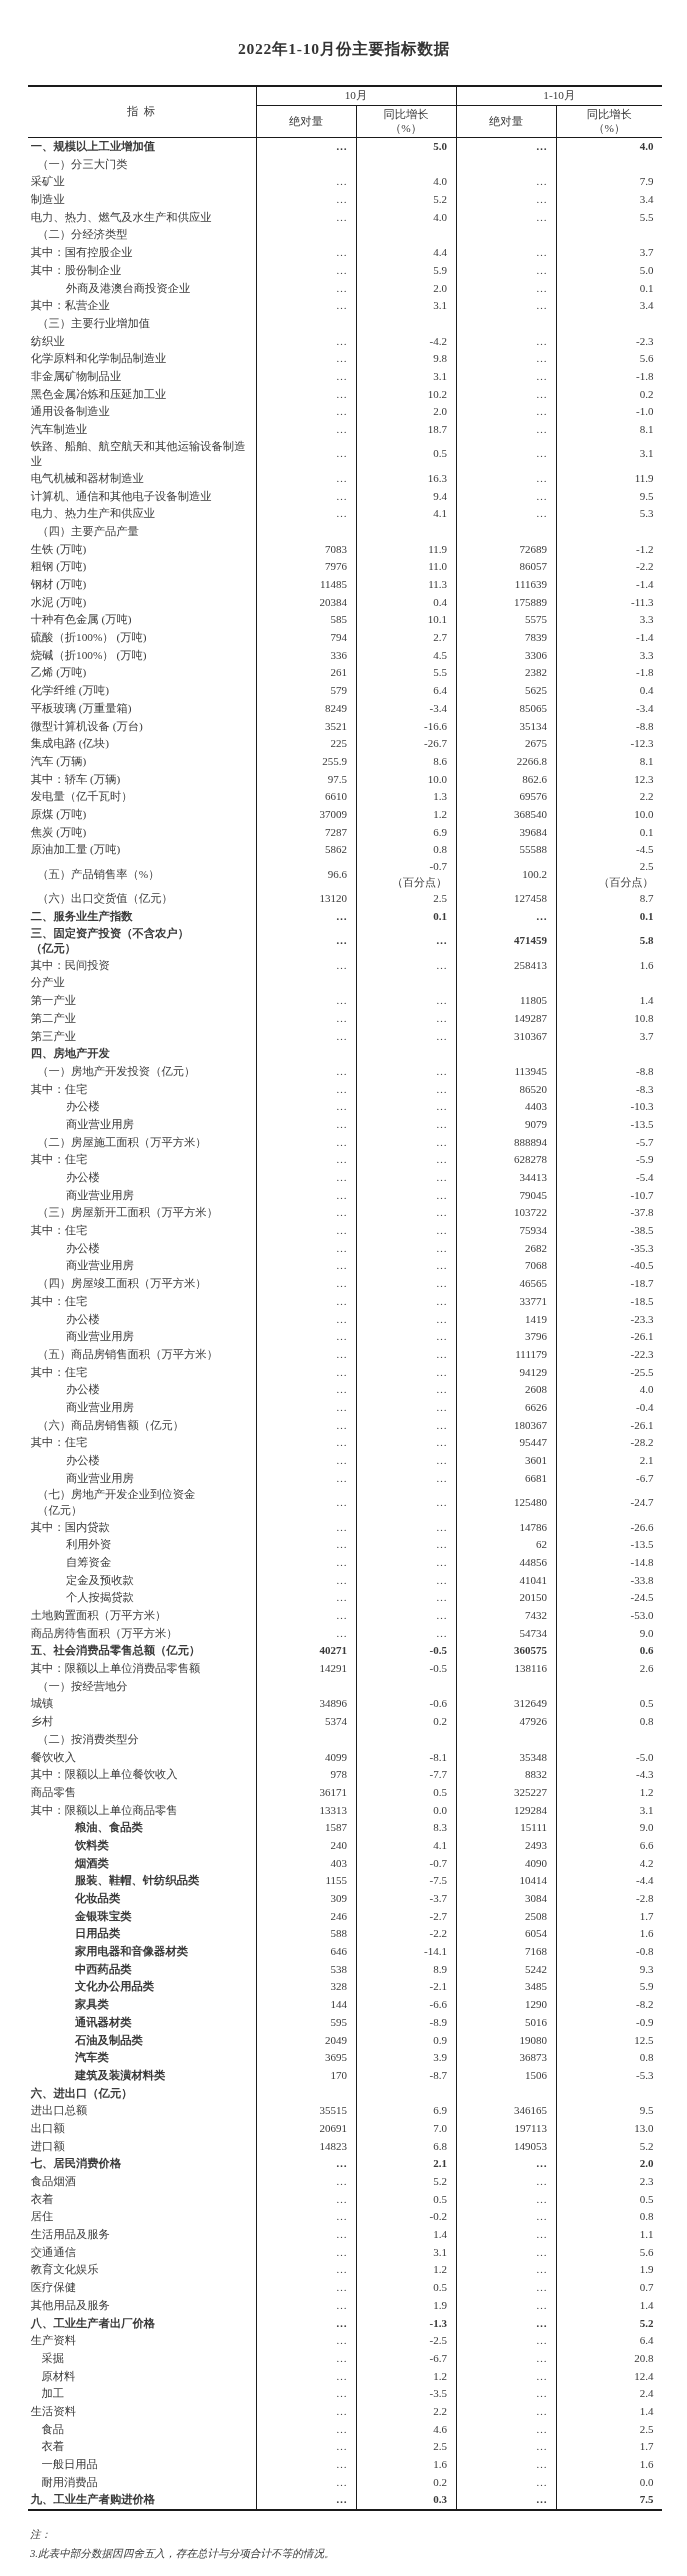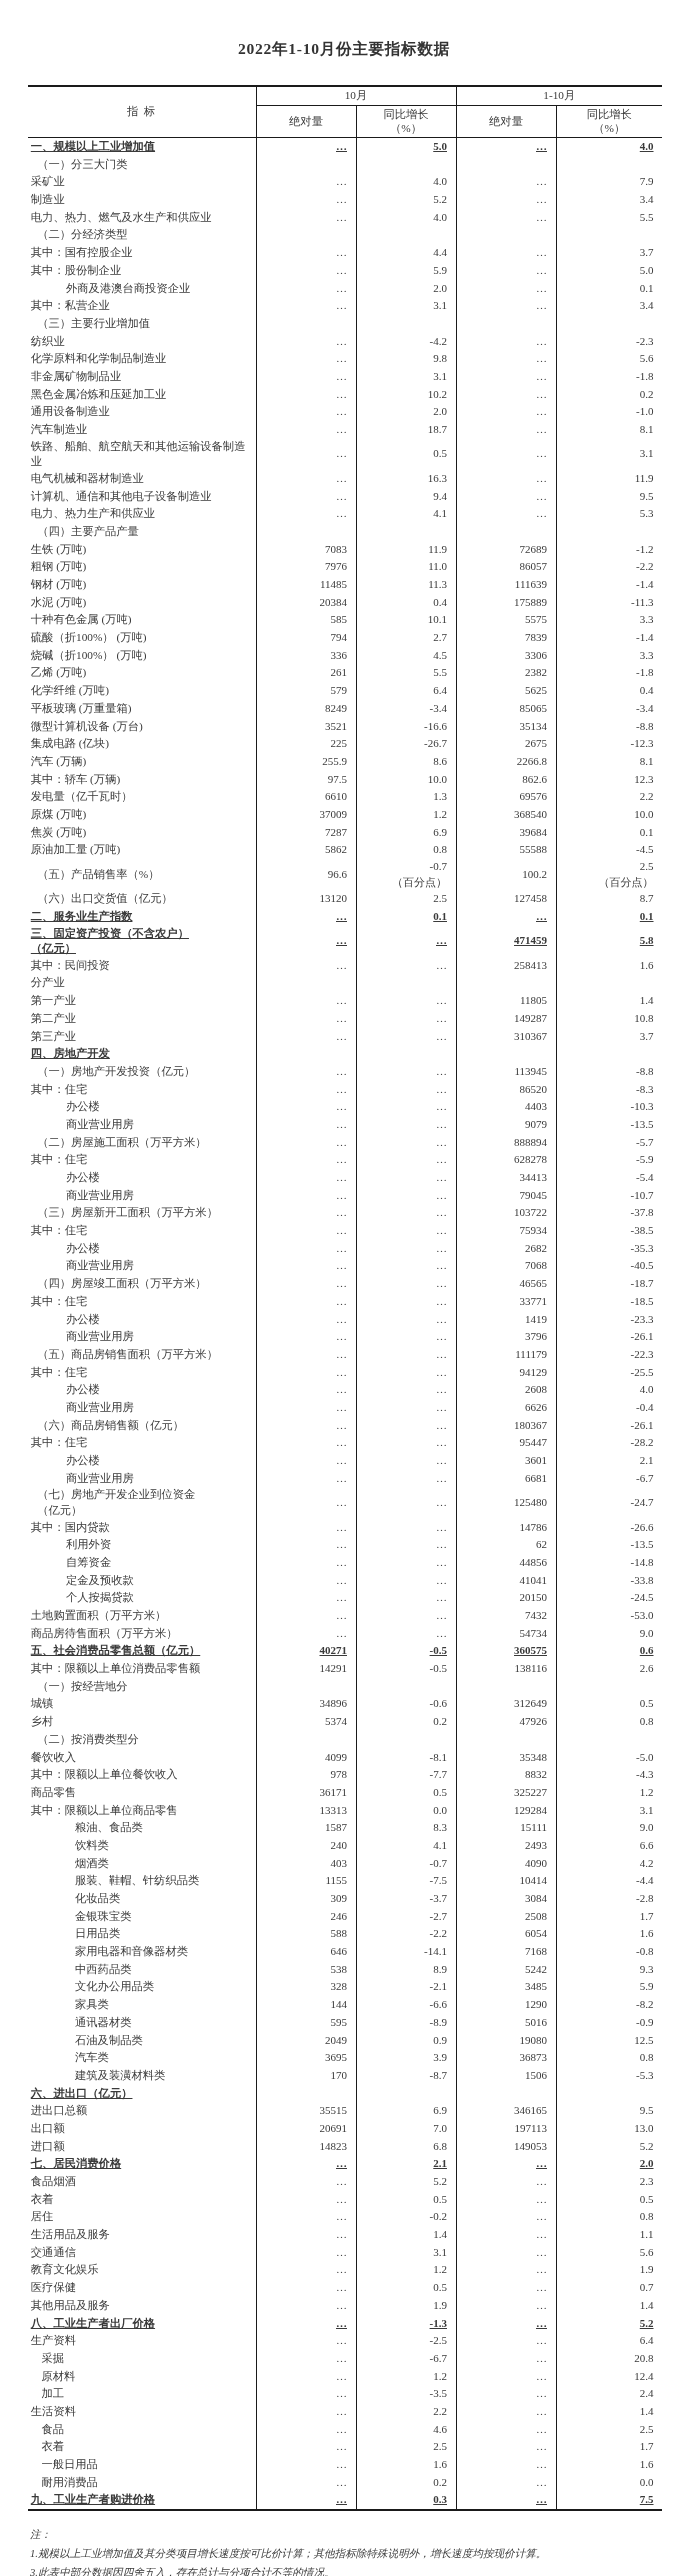--- a/index.html
+++ b/index.html
@@ -25,26 +25,26 @@
   th.h-ind{border-right:0.7px solid #1a1a1a;letter-spacing:1.4px;}
   th.h-grp{border-bottom:0.7px solid #1a1a1a;}
   th.grp-b{border-right:0.7px solid #1a1a1a;text-align:center;}
   tr.h2 th{border-right:0.7px solid #1a1a1a;}
   tr.h2 th:last-child{border-right:none;}
   thead{border-bottom:1.4px solid #1a1a1a;}
   tbody td{height:17.7px;line-height:15.6px;font-size:11.3px;}
   td.c-label{white-space:pre-line;border-right:0.7px solid #1a1a1a;}
   td.c-num{text-align:right;padding-right:8.5px;font-size:11px;white-space:pre-line;border-right:0.7px solid #1a1a1a;}
   td.c-num.col5{border-right:none;}
-  tr.bold td{font-weight:bold;text-decoration:underline;}
+  tr.bold td{font-weight:bold;}
   td.ind0{padding-left:2.8px;}
   td.ind1{padding-left:9.2px;}
   td.ind2{padding-left:2.8px;}
   td.ind3{padding-left:38px;}
-  td.ind4{padding-left:47px;}
+  td.ind4{padding-left:47px;font-weight:bold;}
   td.ind5{padding-left:13.4px;}
   .notes{
     margin:14px 28px 0 30px;font-size:10.6px;line-height:19px;color:#3a3a3a;
     font-style:italic;
   }
   .notes .note-line{white-space:normal;}
 </style>
 </head>
 <body>
 
@@ -995,17 +995,16 @@
           <td class="c-num col2">…</td>
           <td class="c-num col3">0.3</td>
           <td class="c-num col4">…</td>
           <td class="c-num col5">7.5</td>
         </tr>
       </tbody>
   </table>
 
   <div class="notes">
     <div class="note-line">注：</div>
-    <div class="note-line">1.规模以上工业增加值及其分类项目增长速度按可比价计算；其他指标除特殊说明外，增长速度均按现价计算。</div>
     <div class="note-line">3.此表中部分数据因四舍五入，存在总计与分项合计不等的情况。</div>
   </div>
 </div>
 
 
 </body></html>

